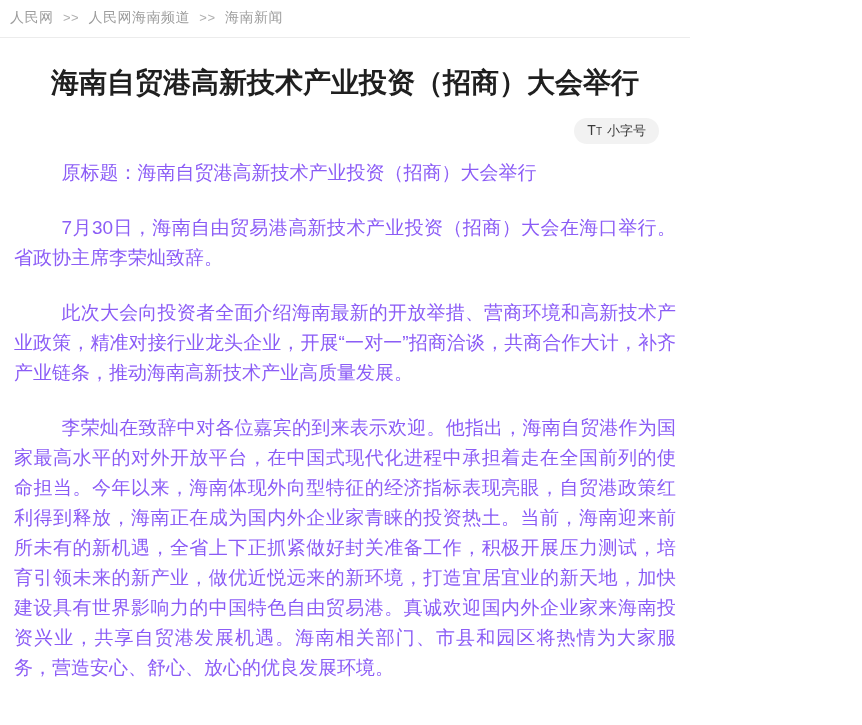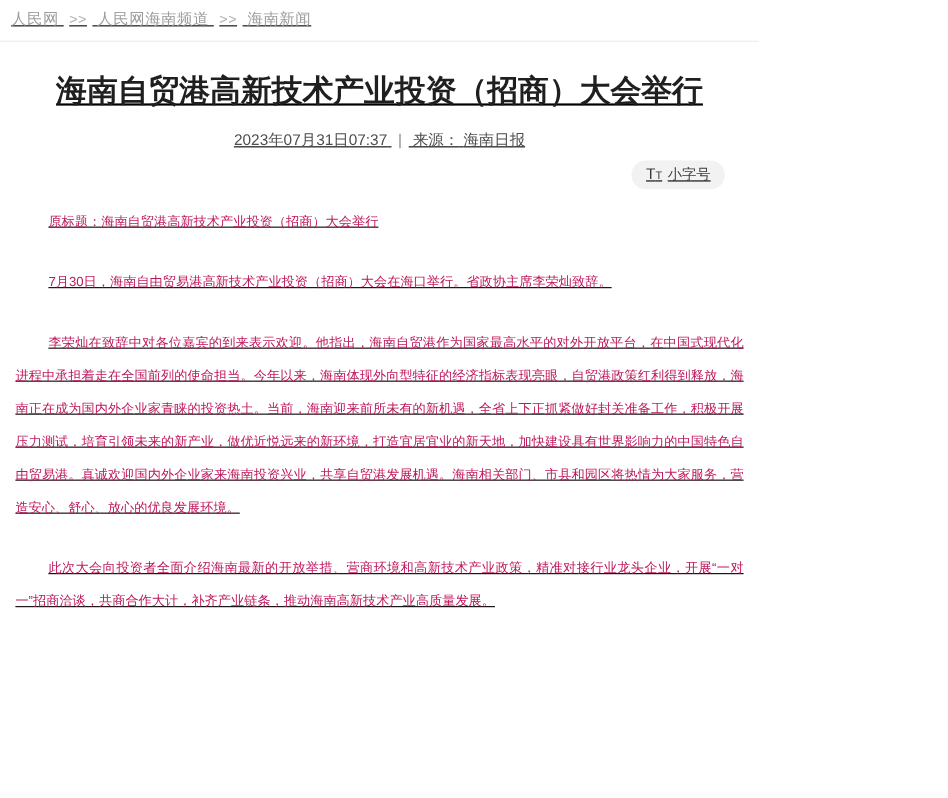--- a/index.html
+++ b/index.html
@@ -7,21 +7,20 @@
     padding: 0;
     background: #ffffff;
     font-family: "Liberation Sans", "DejaVu Sans", sans-serif;
   }
   .page {
     position: relative;
     width: 690px;
     height: 725px;
     background: #ffffff;
     overflow: hidden;
-    text-decoration: underline;
   }
   
   .breadcrumb {
     padding: 9px 10px 10px 10px;
     font-size: 14px;
     color: #9d9d9d;
     letter-spacing: 0.5px;
   }
   .breadcrumb .crumb { color: #9d9d9d; text-decoration: none; cursor: pointer; }
   .breadcrumb .sep { margin: 0 5px; color: #b0b0b0; font-size: 13px; }
@@ -72,23 +71,23 @@
     color: #3a3a3a;
     cursor: pointer;
     font-family: inherit;
   }
   .font-size-btn .tt-icon { margin-right: 5px; color: #3a3a3a; }
   .tt-icon .t-big { font-size: 14px; font-weight: 500; }
   .tt-icon .t-small { font-size: 10px; font-weight: 500; }
   
   .article-body {
     margin-top: 14px;
-    font-size: 12px;
+    font-size: 19px;
     line-height: 30px;
-    color: #be185d;
+    color: #8b5cf6;
   }
   .article-body p {
     margin: 0 0 25px 0;
     text-indent: 2.5em;
     text-align: justify;
   }
 </style>
 </head>
 <body>
 
@@ -102,36 +101,30 @@
     <a class="crumb">海南新闻</a>
   </nav>
 
   <hr class="top-divider">
 
   <div class="content">
 
     <h1 class="article-title">海南自贸港高新技术产业投资（招商）大会举行</h1>
 
 
-    <div class="article-meta">
-      <span>2023年07月31日07:37</span>
-      <span class="meta-sep">|</span>
-      <span>来源：</span>
-      <a style="color:#4d4d4d; text-decoration:none; cursor:pointer;">海南日报</a>
-    </div>
 
     <div class="toolbar">
       <button class="font-size-btn">
         <span class="tt-icon"><span class="t-big">T</span><span class="t-small">T</span></span>
         <span>小字号</span>
       </button>
     </div>
 
     <div class="article-body">
       <p><span>原标题：</span><span>海南自贸港高新技术产业投资（招商）大会举行</span></p>
       <p>7月30日，海南自由贸易港高新技术产业投资（招商）大会在海口举行。省政协主席李荣灿致辞。</p>
+      <p>此次大会向投资者全面介绍海南最新的开放举措、营商环境和高新技术产业政策，精准对接行业龙头企业，开展“一对一”招商洽谈，共商合作大计，补齐产业链条，推动海南高新技术产业高质量发展。</p>
       <p>李荣灿在致辞中对各位嘉宾的到来表示欢迎。他指出，海南自贸港作为国家最高水平的对外开放平台，在中国式现代化进程中承担着走在全国前列的使命担当。今年以来，海南体现外向型特征的经济指标表现亮眼，自贸港政策红利得到释放，海南正在成为国内外企业家青睐的投资热土。当前，海南迎来前所未有的新机遇，全省上下正抓紧做好封关准备工作，积极开展压力测试，培育引领未来的新产业，做优近悦远来的新环境，打造宜居宜业的新天地，加快建设具有世界影响力的中国特色自由贸易港。真诚欢迎国内外企业家来海南投资兴业，共享自贸港发展机遇。海南相关部门、市县和园区将热情为大家服务，营造安心、舒心、放心的优良发展环境。</p>
-      <p>此次大会向投资者全面介绍海南最新的开放举措、营商环境和高新技术产业政策，精准对接行业龙头企业，开展“一对一”招商洽谈，共商合作大计，补齐产业链条，推动海南高新技术产业高质量发展。</p>
 
     </div>
 
   </div>
 </div>
 
 </body></html>

